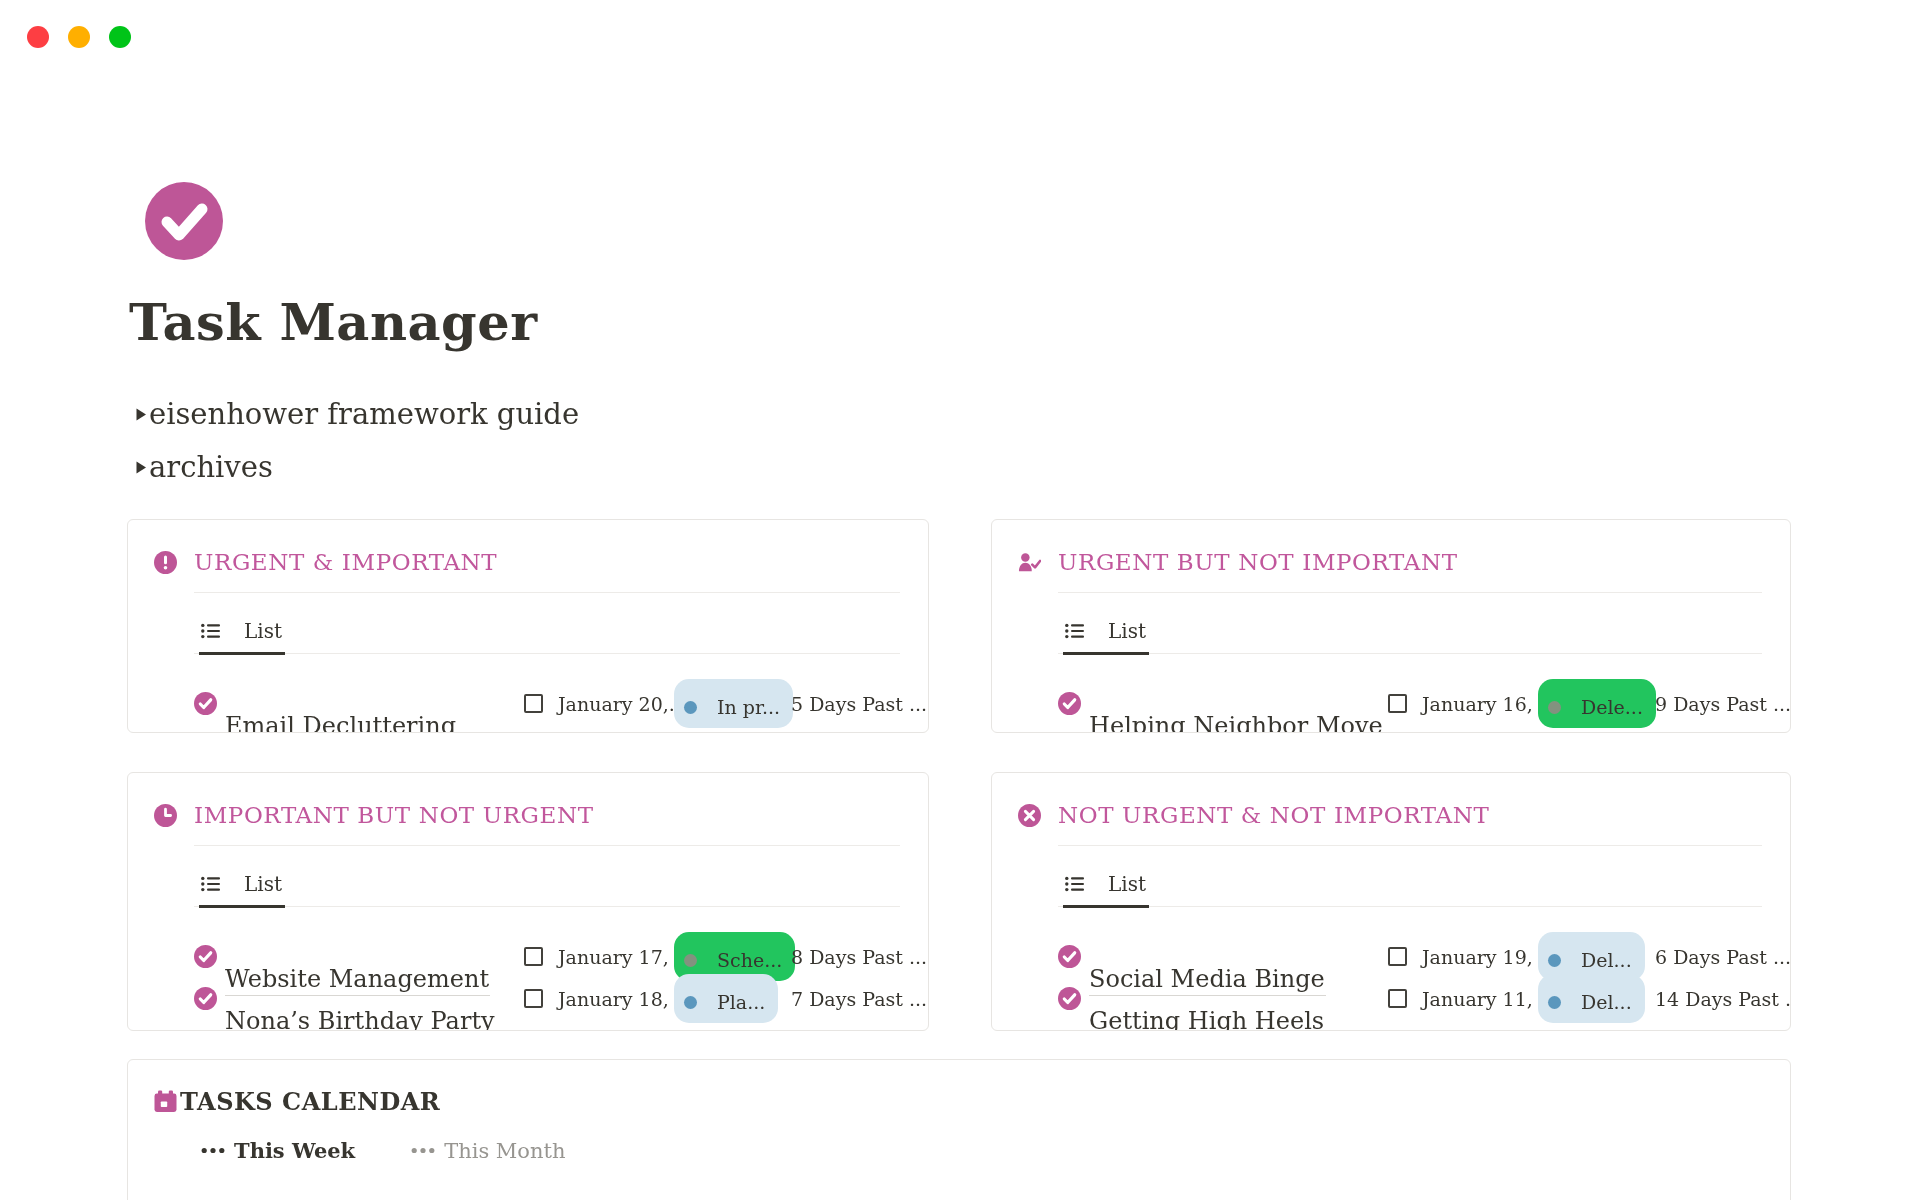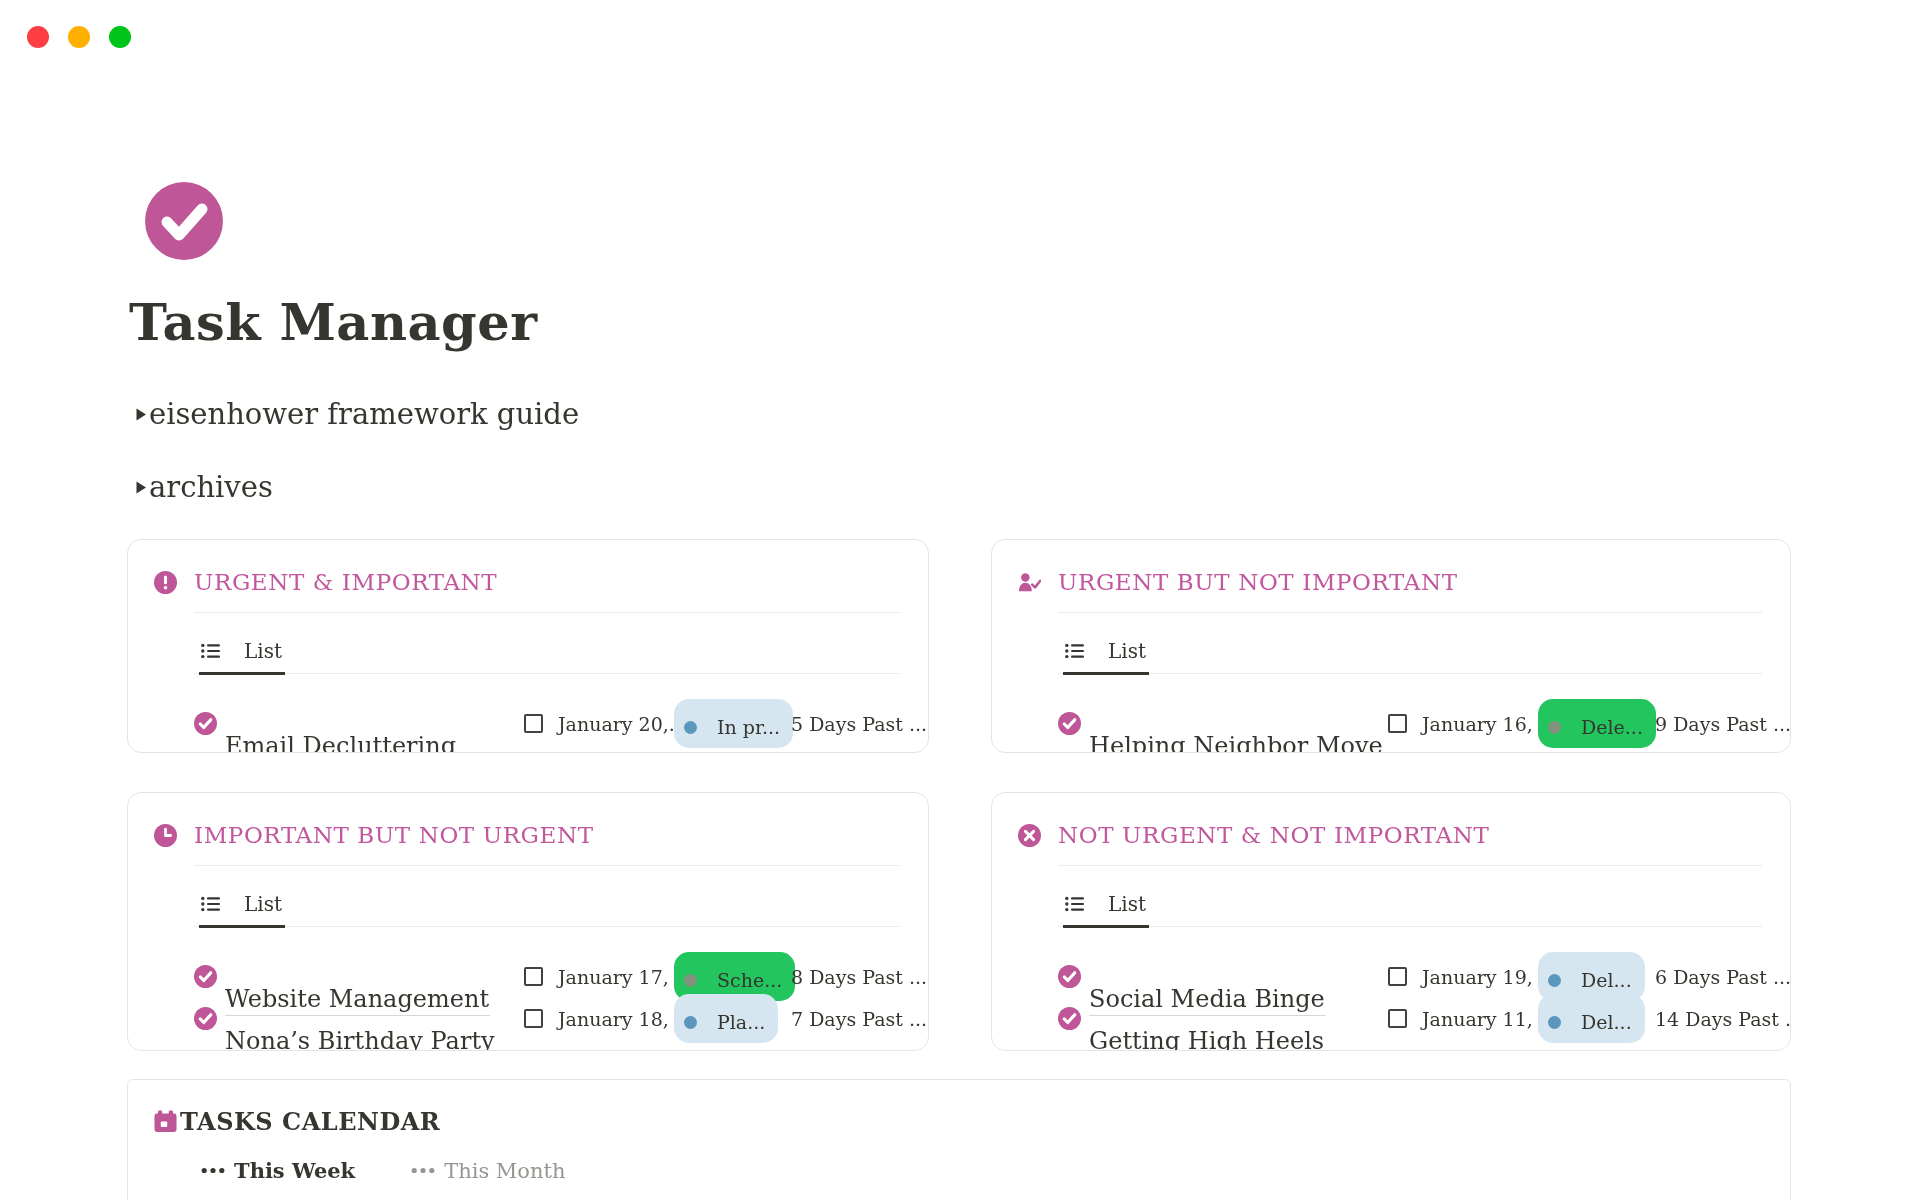--- a/index.html
+++ b/index.html
@@ -16,27 +16,27 @@
   .light.zoomw{background:#00C418;}
 
   .main{position:absolute;left:127px;top:182px;width:1664px;}
 
   .page-icon{width:78px;height:78px;margin-left:18px;display:block;}
 
   .page-title{margin:32px 0 0 2px;font-size:51px;line-height:1.2;font-weight:700;letter-spacing:0.5px;color:#37352F;}
 
   .toggle{display:flex;align-items:center;gap:2px;padding-left:8px;margin-top:44px;
           font-size:29px;font-weight:400;cursor:pointer;width:fit-content;}
-  .toggle + .toggle{margin-top:39px;}
+  .toggle + .toggle{margin-top:19px;}
   .toggle .tri{flex:none;display:block;}
 
   .grid{display:grid;grid-template-columns:802px 800px;grid-template-rows:214px 259px;
         column-gap:62px;row-gap:39px;margin-top:35px;}
 
-  .card{border:1px solid #E7E5E2;border-radius:14px;box-sizing:border-box;overflow:hidden;background:#fff;}
+  .card{border:1px solid #E7E5E2;border-radius:6px;box-sizing:border-box;overflow:hidden;background:#fff;}
 
   .card-header{display:flex;align-items:center;gap:17px;padding:27px 28px 0 26px;height:30px;}
   .q-icon{width:23px;height:23px;flex:none;display:block;}
   .q-title{font-size:23px;color:#C1579C;letter-spacing:0.6px;white-space:nowrap;}
 
   .h-divider{height:1px;background:#EDEBE8;margin:15px 28px 0 66px;}
 
   .tabs{display:flex;align-items:flex-end;margin:0 28px 0 66px;height:60px;border-bottom:1px solid #EDEBE8;}
   .tab-list{display:flex;align-items:center;gap:24px;padding:0 3px 9px 2px;margin-left:5px;margin-bottom:-2px;
             border-bottom:3px solid #37352F;font-size:20px;cursor:pointer;}

